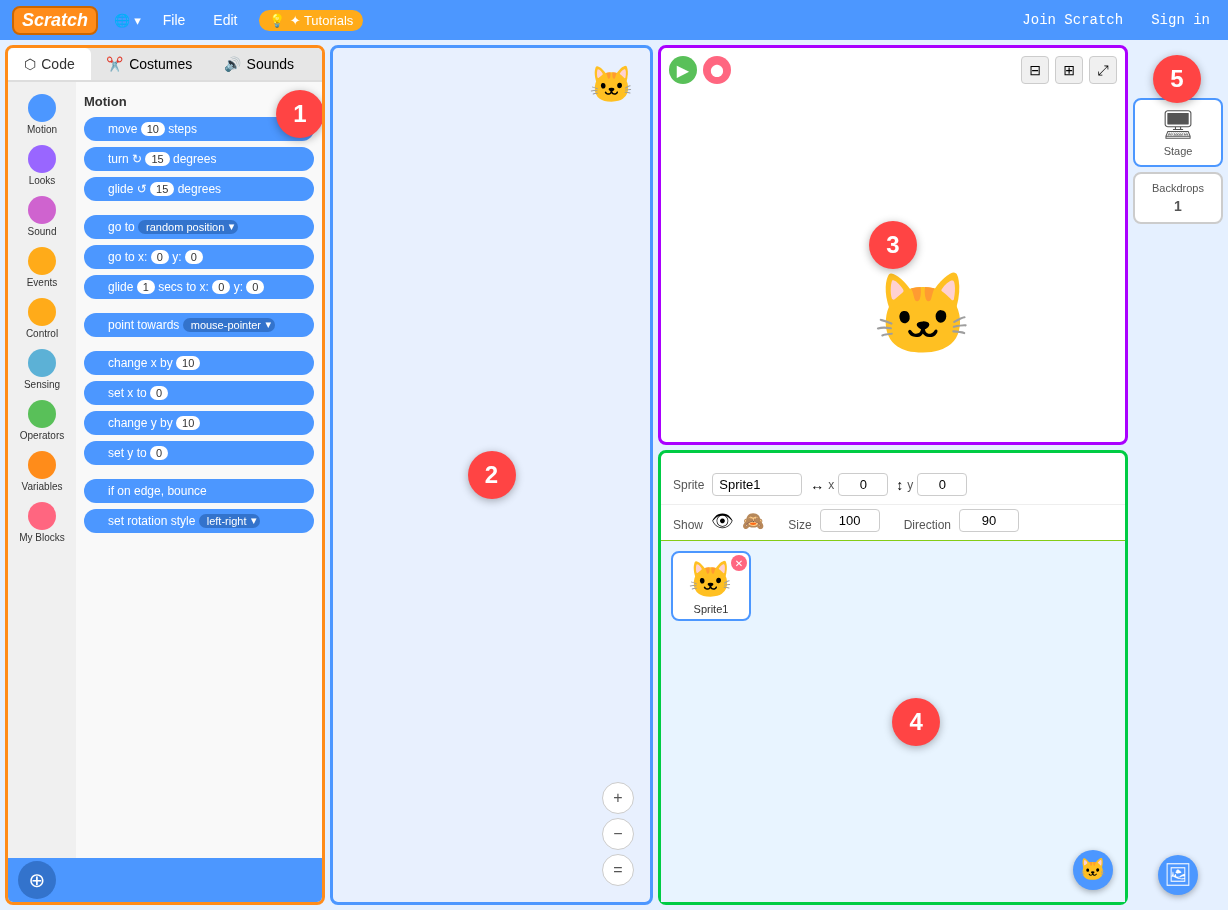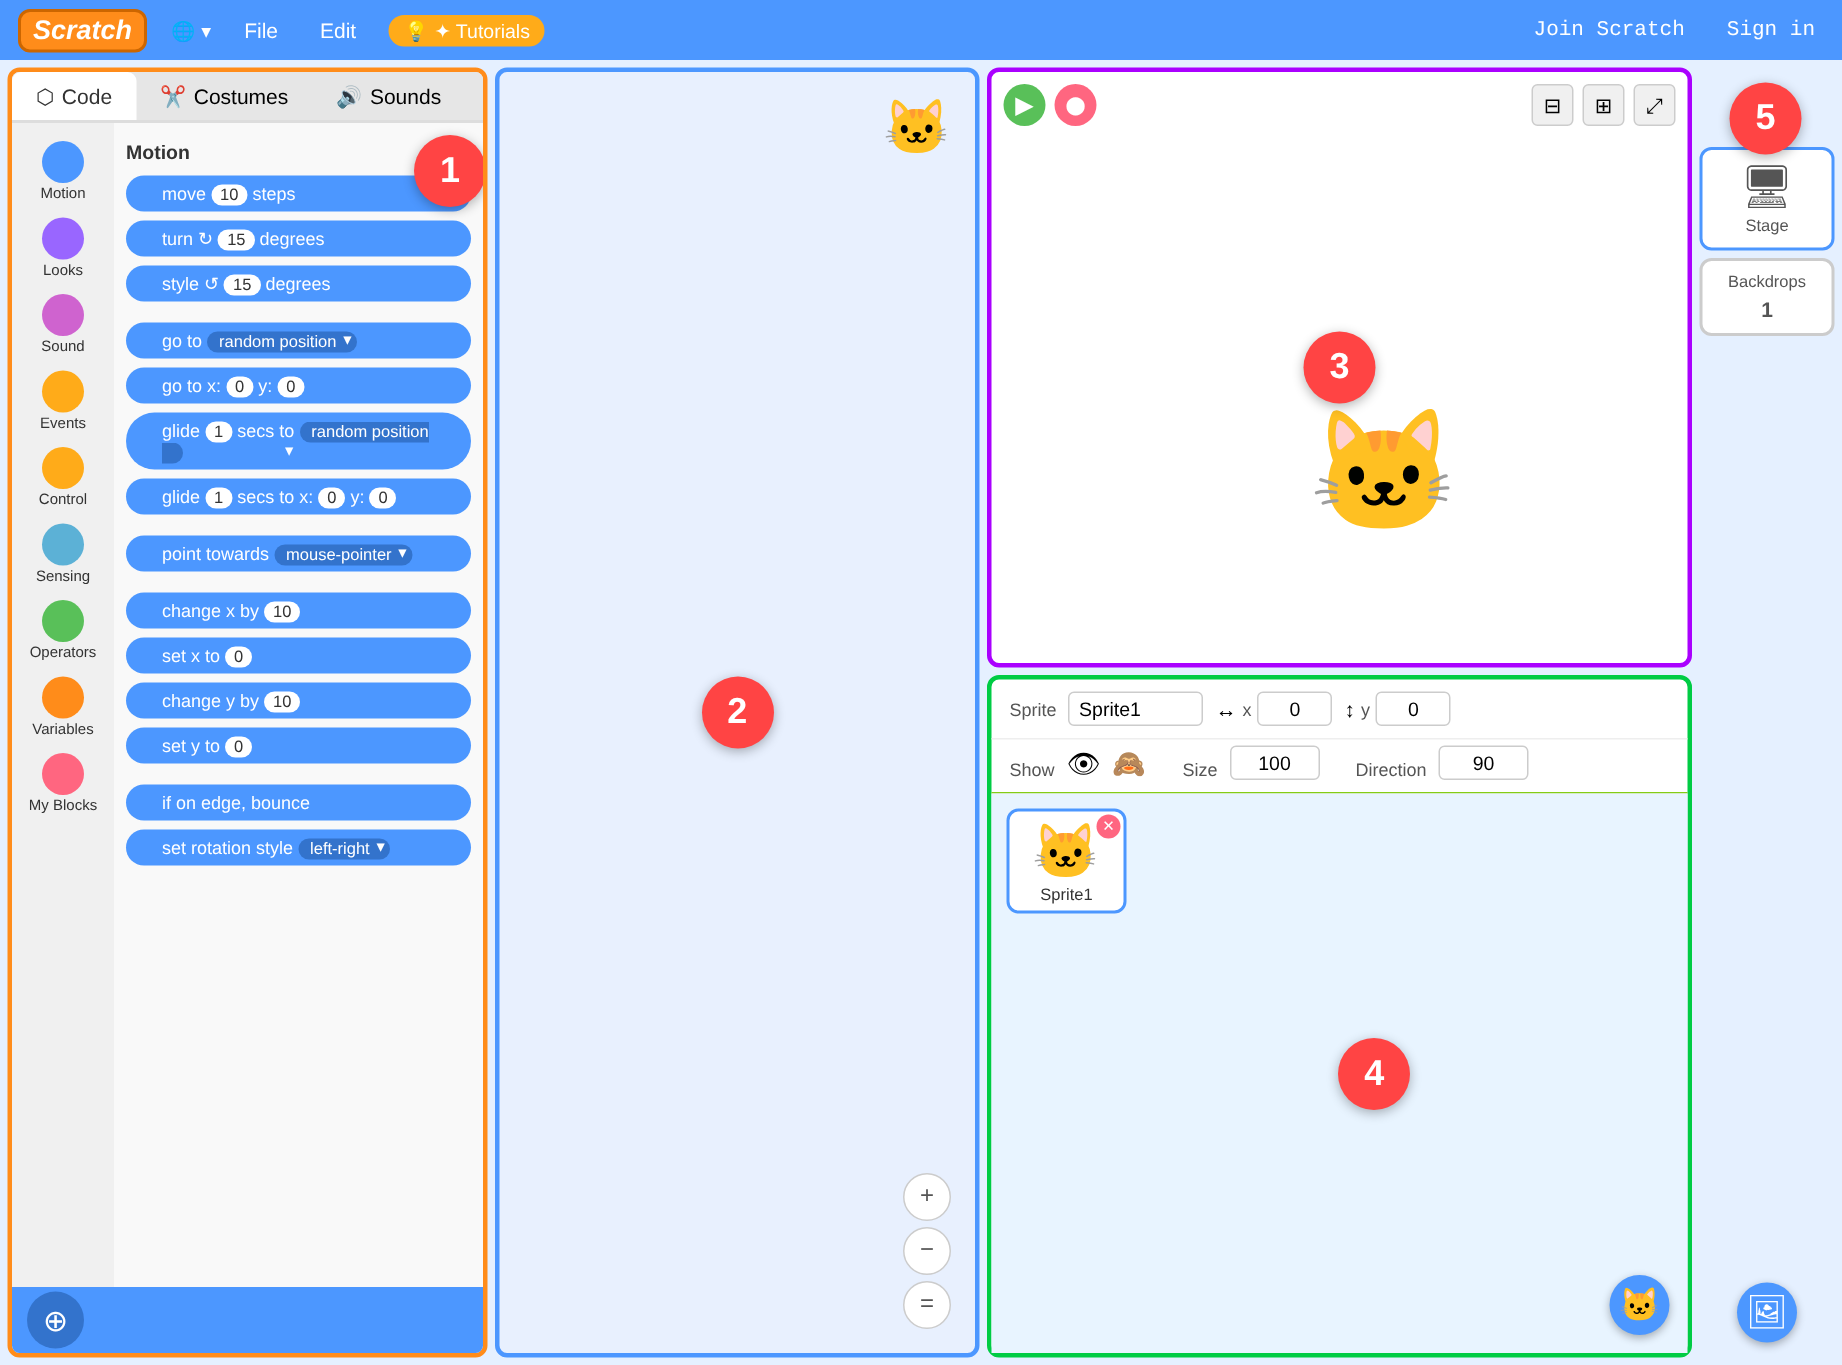--- a/index.html
+++ b/index.html
@@ -263,20 +263,21 @@
       display: flex;
       flex-direction: column;
     }
     .sprite-info-row {
       display: flex;
       align-items: center;
       gap: 8px;
       padding: 8px 12px;
       border-bottom: 1px solid #eee;
       flex-wrap: wrap;
+      margin-top: 12px;
     }
     .sprite-label { font-size: 12px; color: #555; }
     .sprite-name-input {
       border: 1px solid #ccc;
       border-radius: 4px;
       padding: 3px 6px;
       font-size: 13px;
       width: 90px;
     }
     .sprite-coord-group {
@@ -508,45 +509,39 @@
           <span>steps</span>
         </div>
 
         <div class="block motion block-row">
           <span>turn ↻</span>
           <span class="block-input">15</span>
           <span>degrees</span>
         </div>
 
         <div class="block motion block-row">
-          <span>style ↺</span>
+          <span>glide ↺</span>
           <span class="block-input">15</span>
           <span>degrees</span>
         </div>
 
         <div class="block-separator"></div>
 
         <div class="block motion block-row">
           <span>go to</span>
           <span class="block-dropdown">random position</span>
         </div>
 
         <div class="block motion block-row">
           <span>go to x:</span>
           <span class="block-input">0</span>
           <span>y:</span>
           <span class="block-input">0</span>
         </div>
 
-        <div class="block motion block-row">
-          <span>glide</span>
-          <span class="block-input">1</span>
-          <span>secs to</span>
-          <span class="block-dropdown">random position</span>
-        </div>
 
         <div class="block motion block-row">
           <span>glide</span>
           <span class="block-input">1</span>
           <span>secs to x:</span>
           <span class="block-input">0</span>
           <span>y:</span>
           <span class="block-input">0</span>
         </div>
 

